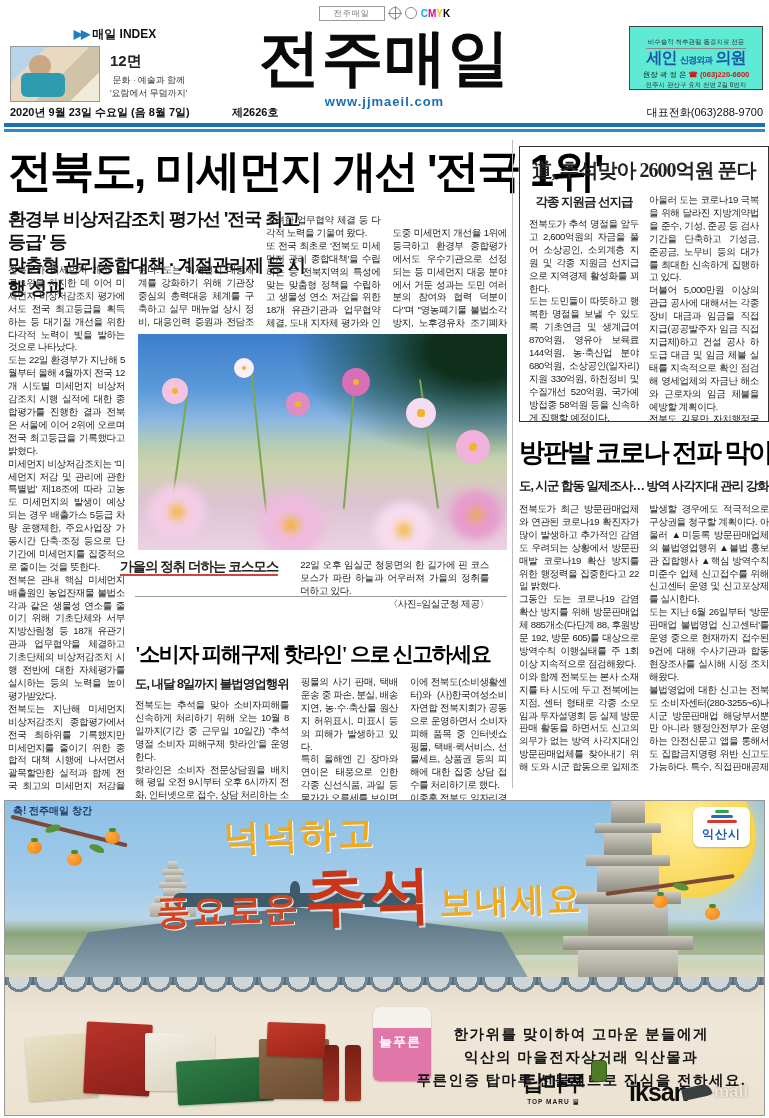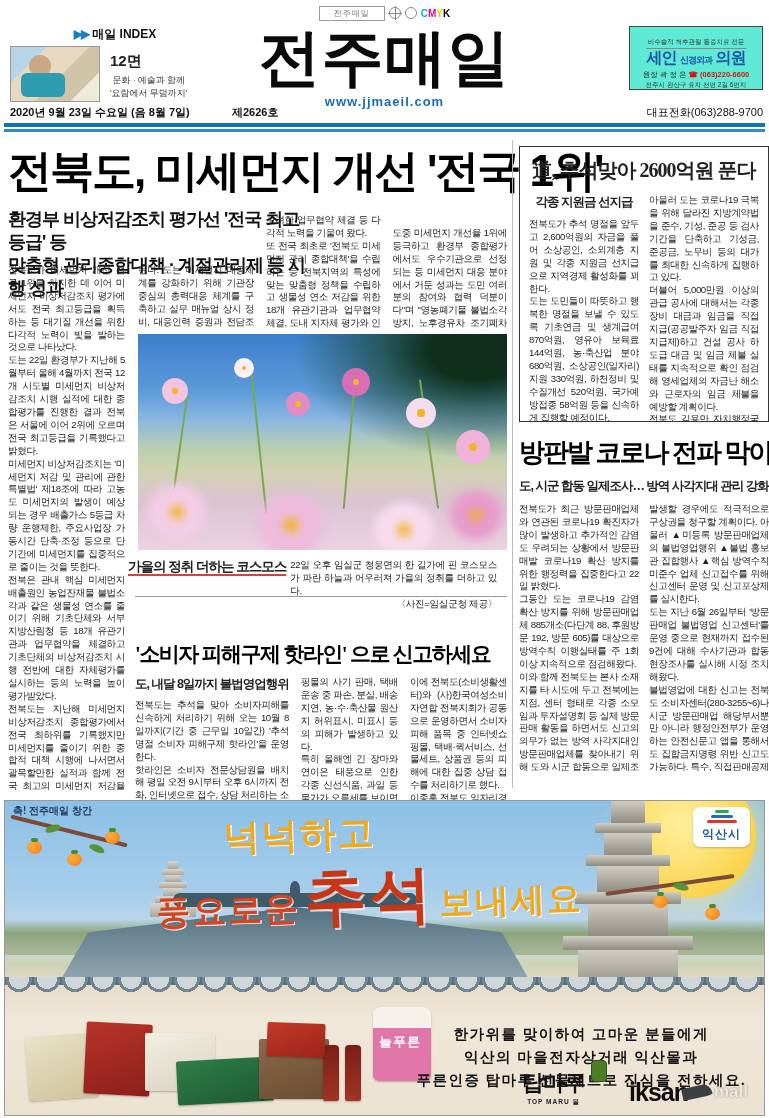--- a/index.html
+++ b/index.html
@@ -58,21 +58,21 @@
   .photo { position:absolute; left:130px; top:192px; width:369px; height:216px; overflow:hidden;
     background:
       radial-gradient(ellipse at 92% 8%, rgba(12,42,18,.95) 0 10%, rgba(18,60,25,.6) 20%, transparent 38%),
       linear-gradient(180deg,#3d7ecb 0%,#5b9ad9 26%,#8cb7e2 40%,#b7cdb2 52%,#cfd3ae 62%,#dcc3d2 78%,#ecd2e2 100%);
   }
   .fl { position:absolute; border-radius:50%; }
   .fl::after { content:""; position:absolute; left:38%; top:38%; width:24%; height:24%; border-radius:50%; background:#f2b526; }
   .stem { position:absolute; width:2px; background:#7aa84f; }
   .blur { filter:blur(5px); }
 
-  .cap { position:absolute; left:120px; top:416px; width:369px; display:flex; gap:4px; }
+  .cap { position:absolute; left:112px; top:416px; width:369px; display:flex; gap:22px; }
   .cap-title { font-size:13.5px; font-weight:800; white-space:nowrap; letter-spacing:-1px; border-bottom:2px solid #c44; padding-bottom:1px; height:18px; }
   .cap-text { flex:1; font-size:9.6px; line-height:13px; color:#222; text-align:justify; letter-spacing:-0.3px; }
   .cap-credit { text-align:right; }
 
   .midrule { position:absolute; left:127px; top:454px; width:372px; border-top:1px solid #999; }
   .consumer { position:absolute; left:127px; top:462px; width:372px; }
   .cons-hl { font-family:"Liberation Serif",serif; font-size:21px; font-weight:900; letter-spacing:-1.5px; white-space:nowrap; color:#000;margin-top:36px; }
   .cons-grid { display:flex; gap:12px; margin-top:8px; }
   .cons-grid > div { flex:1; }
   .cons-sub { font-size:12.5px; font-weight:800; letter-spacing:-1px; margin-bottom:6px; white-space:nowrap; }

